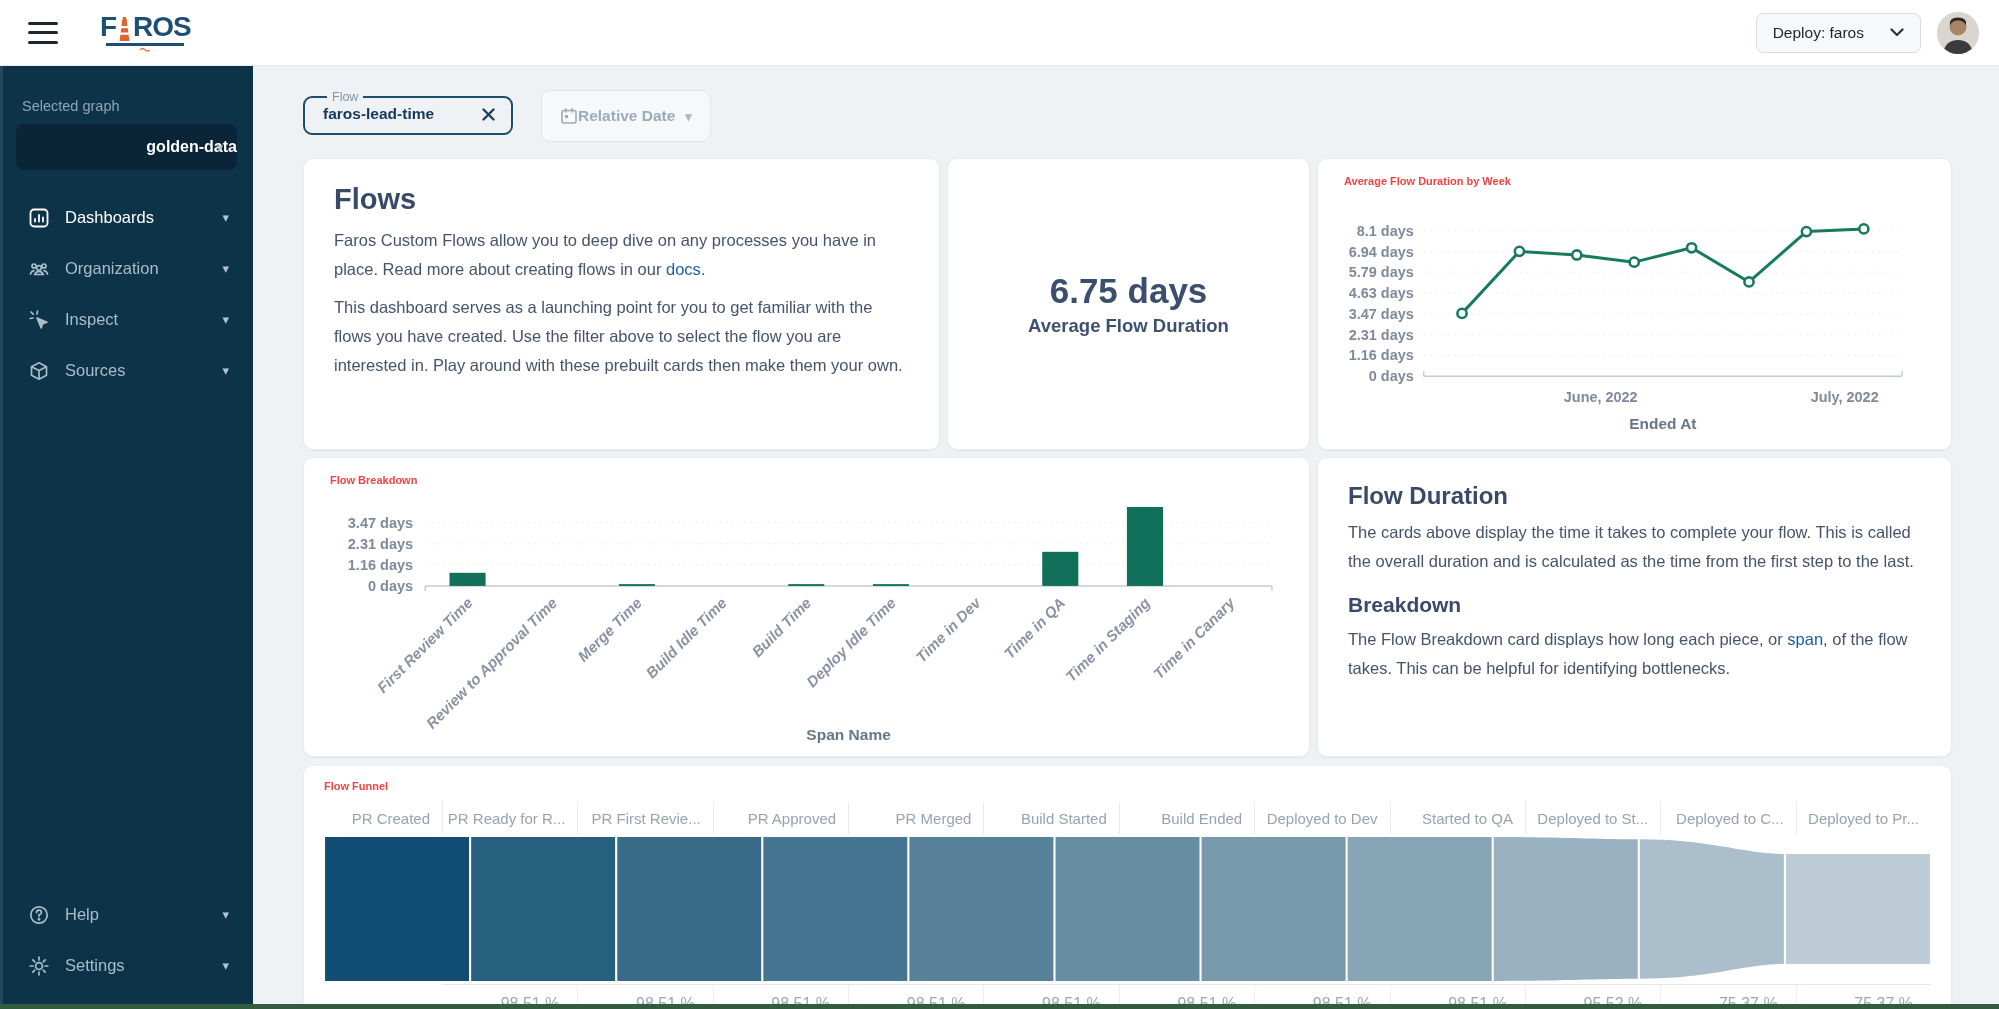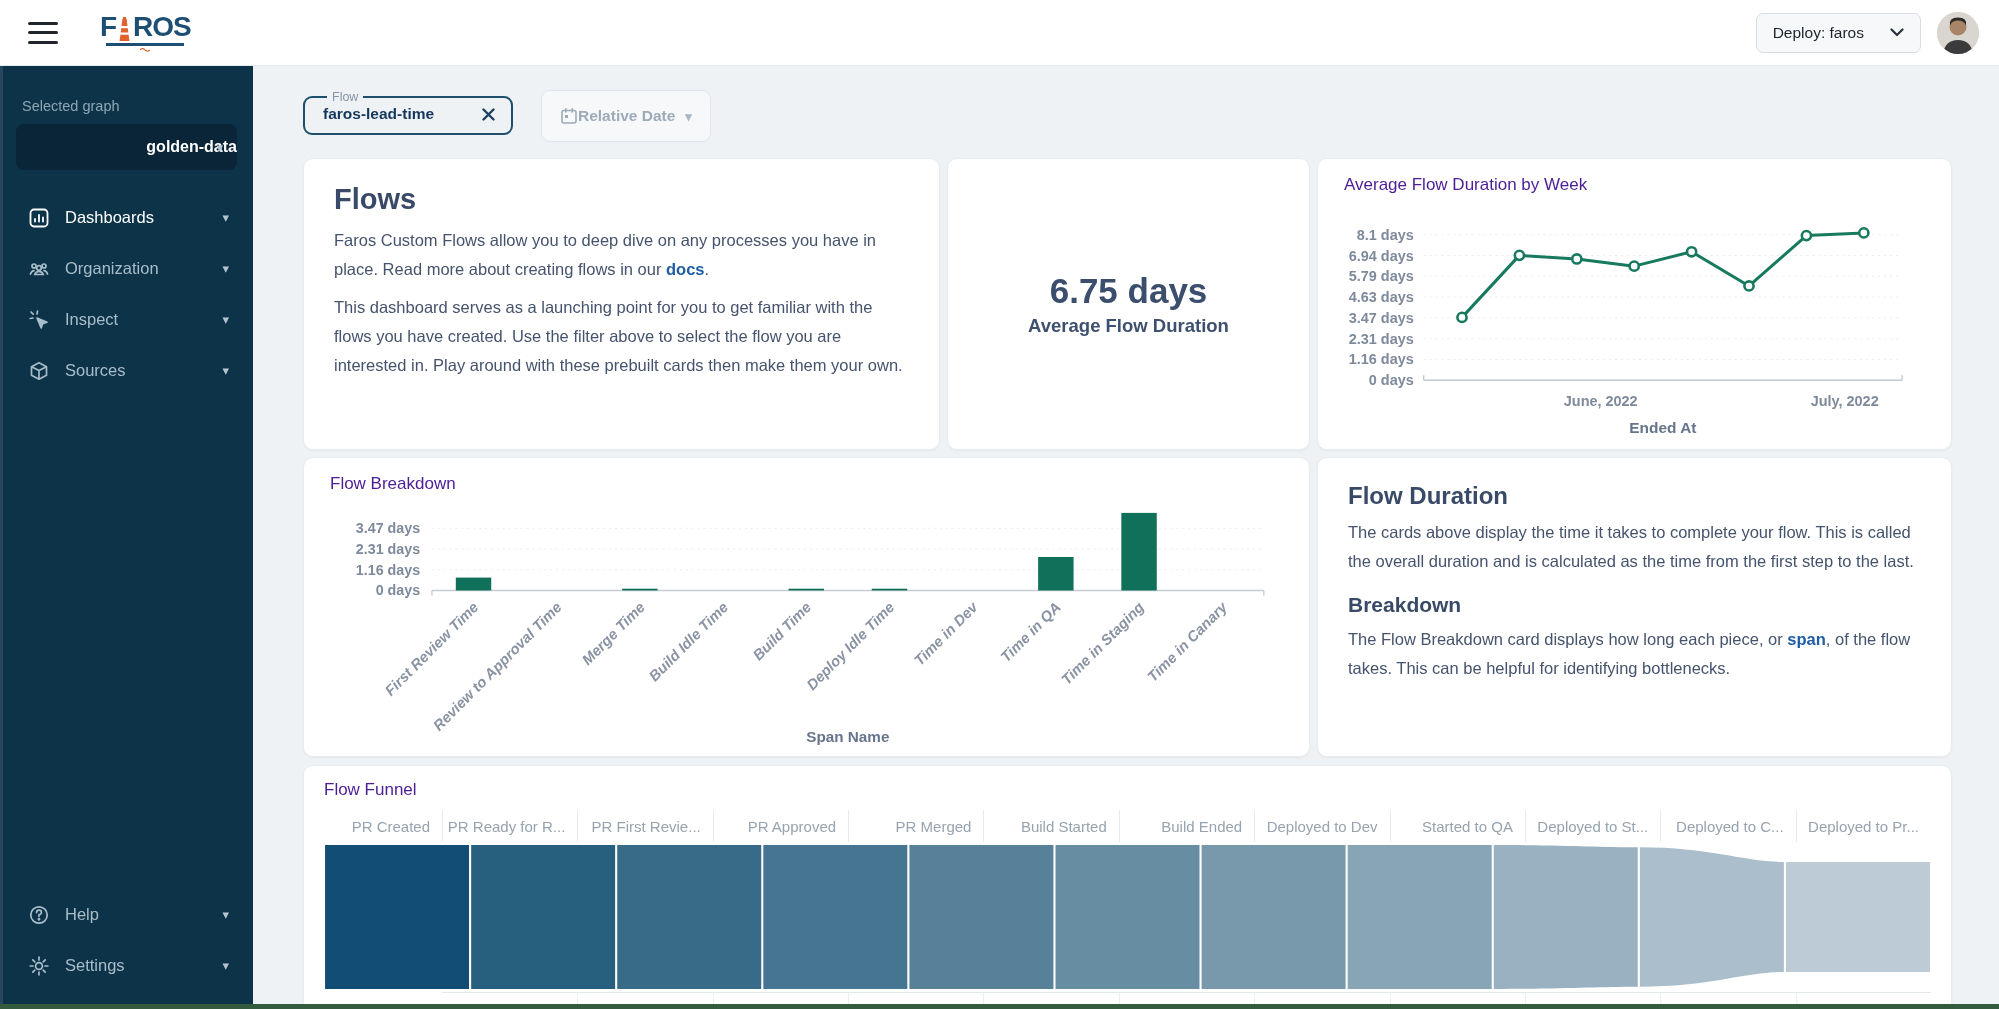--- a/index.html
+++ b/index.html
@@ -62,28 +62,28 @@
   .card { background:#fff; border:1px solid #e9edef; border-radius:10px;
     box-shadow:0 1px 2px rgba(16,40,60,.05); }
   .row1 .card { height:292px; }
   .row2 .card { height:300px; }
 
   .text-card { padding:24px 30px; }
   .h-big { color:#394a68; font-size:29px; font-weight:bold; margin-bottom:10px; }
   .h-med { color:#394a68; font-size:24px; font-weight:bold; margin-bottom:6px; }
   .h-sub { color:#394a68; font-size:21px; font-weight:bold; margin:16px 0 6px; }
   .para { color:#45536d; font-size:16.5px; line-height:1.78; margin-top:8px; }
-  .para a { color:#1e5da3; font-weight:bold; text-decoration:none; cursor:pointer; }
+  .para a { color:#1e5da3; font-weight:normal; text-decoration:none; cursor:pointer; }
 
   .stat-card { display:flex; flex-direction:column; align-items:center; justify-content:center; }
   .stat-value { color:#3c4e6d; font-size:35px; font-weight:bold; }
   .stat-label { color:#3e506f; font-size:18.5px; font-weight:bold; margin-top:4px; }
 
   .chart-card { padding:16px 22px 8px 26px; display:flex; flex-direction:column; }
-  .chart-title { color:#4c1d95; font-size:17px; font-weight:normal; }
+  .chart-title { color:#ef4444; font-size:11px; font-weight:bold; }
   .chart-card svg { width:100%; flex:1; }
   svg text.tick { font-family:"Liberation Sans",sans-serif; font-size:14.5px; font-weight:bold; fill:#7e8a9c; }
   svg text.cat { font-family:"Liberation Sans",sans-serif; font-size:15px; font-style:italic;
     font-weight:bold; fill:#8a93a3; }
   svg text.axis-title { font-family:"Liberation Sans",sans-serif; font-size:15.5px; font-weight:bold; fill:#66758c; }
 
   
   .funnel-card { height:420px; padding:14px 20px 0; }
   .funnel-grid { display:grid; grid-template-columns:118px repeat(11,1fr); }
   .fh { height:32px; display:flex; align-items:center; justify-content:flex-end; padding:0 12px;

